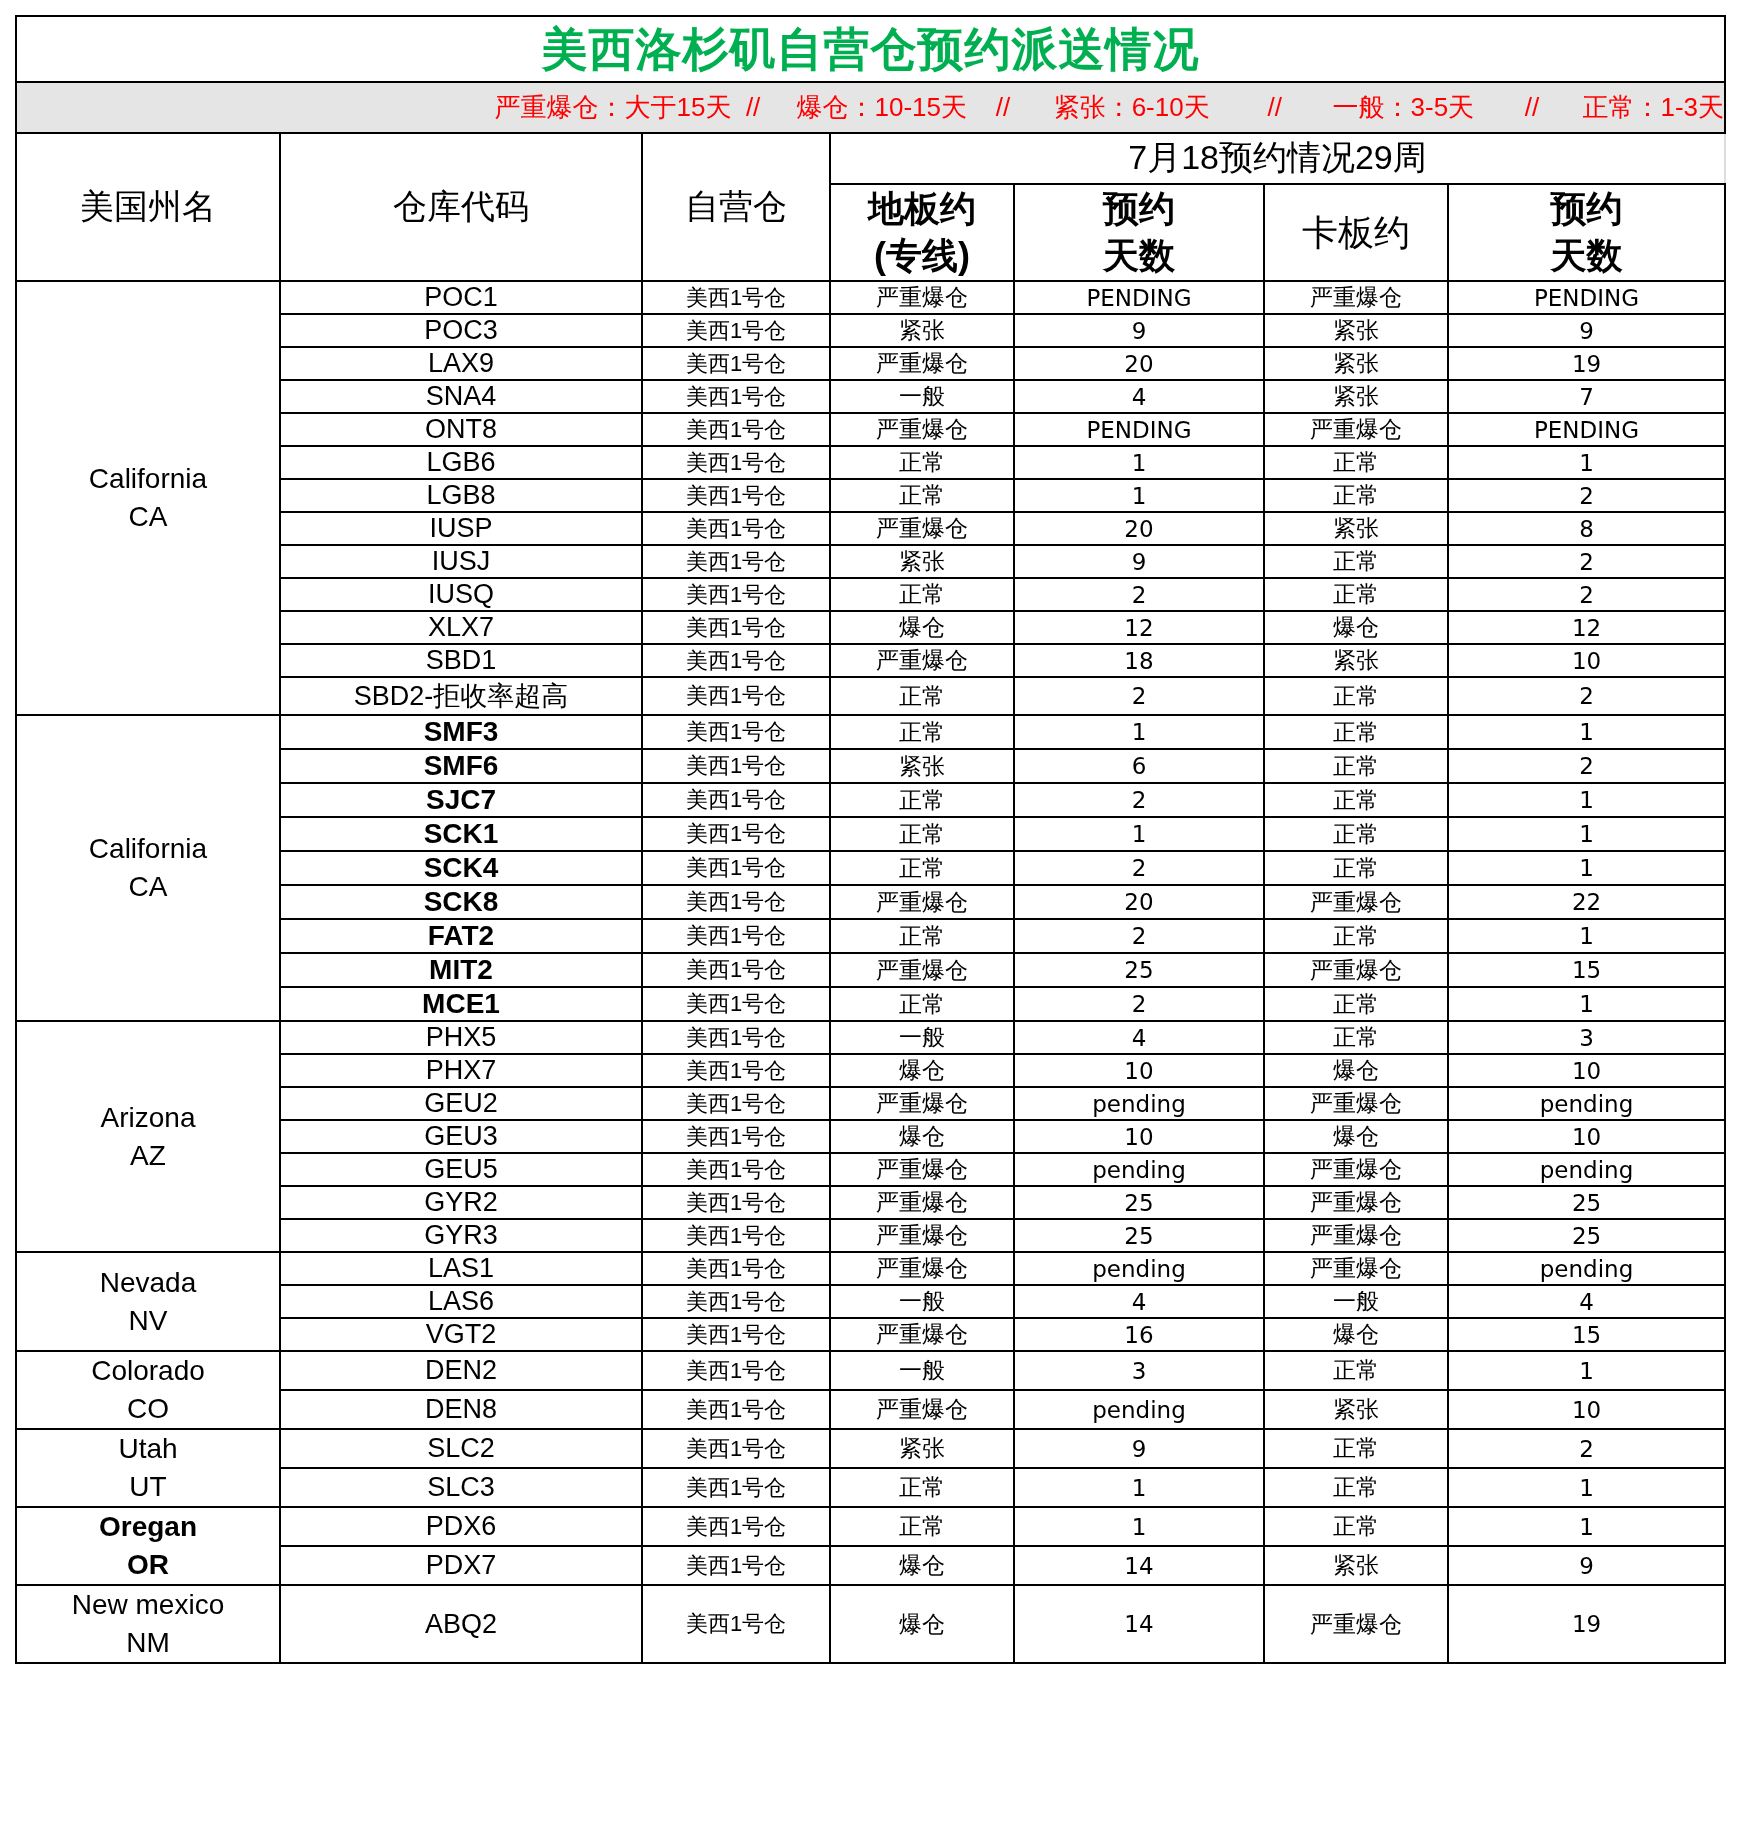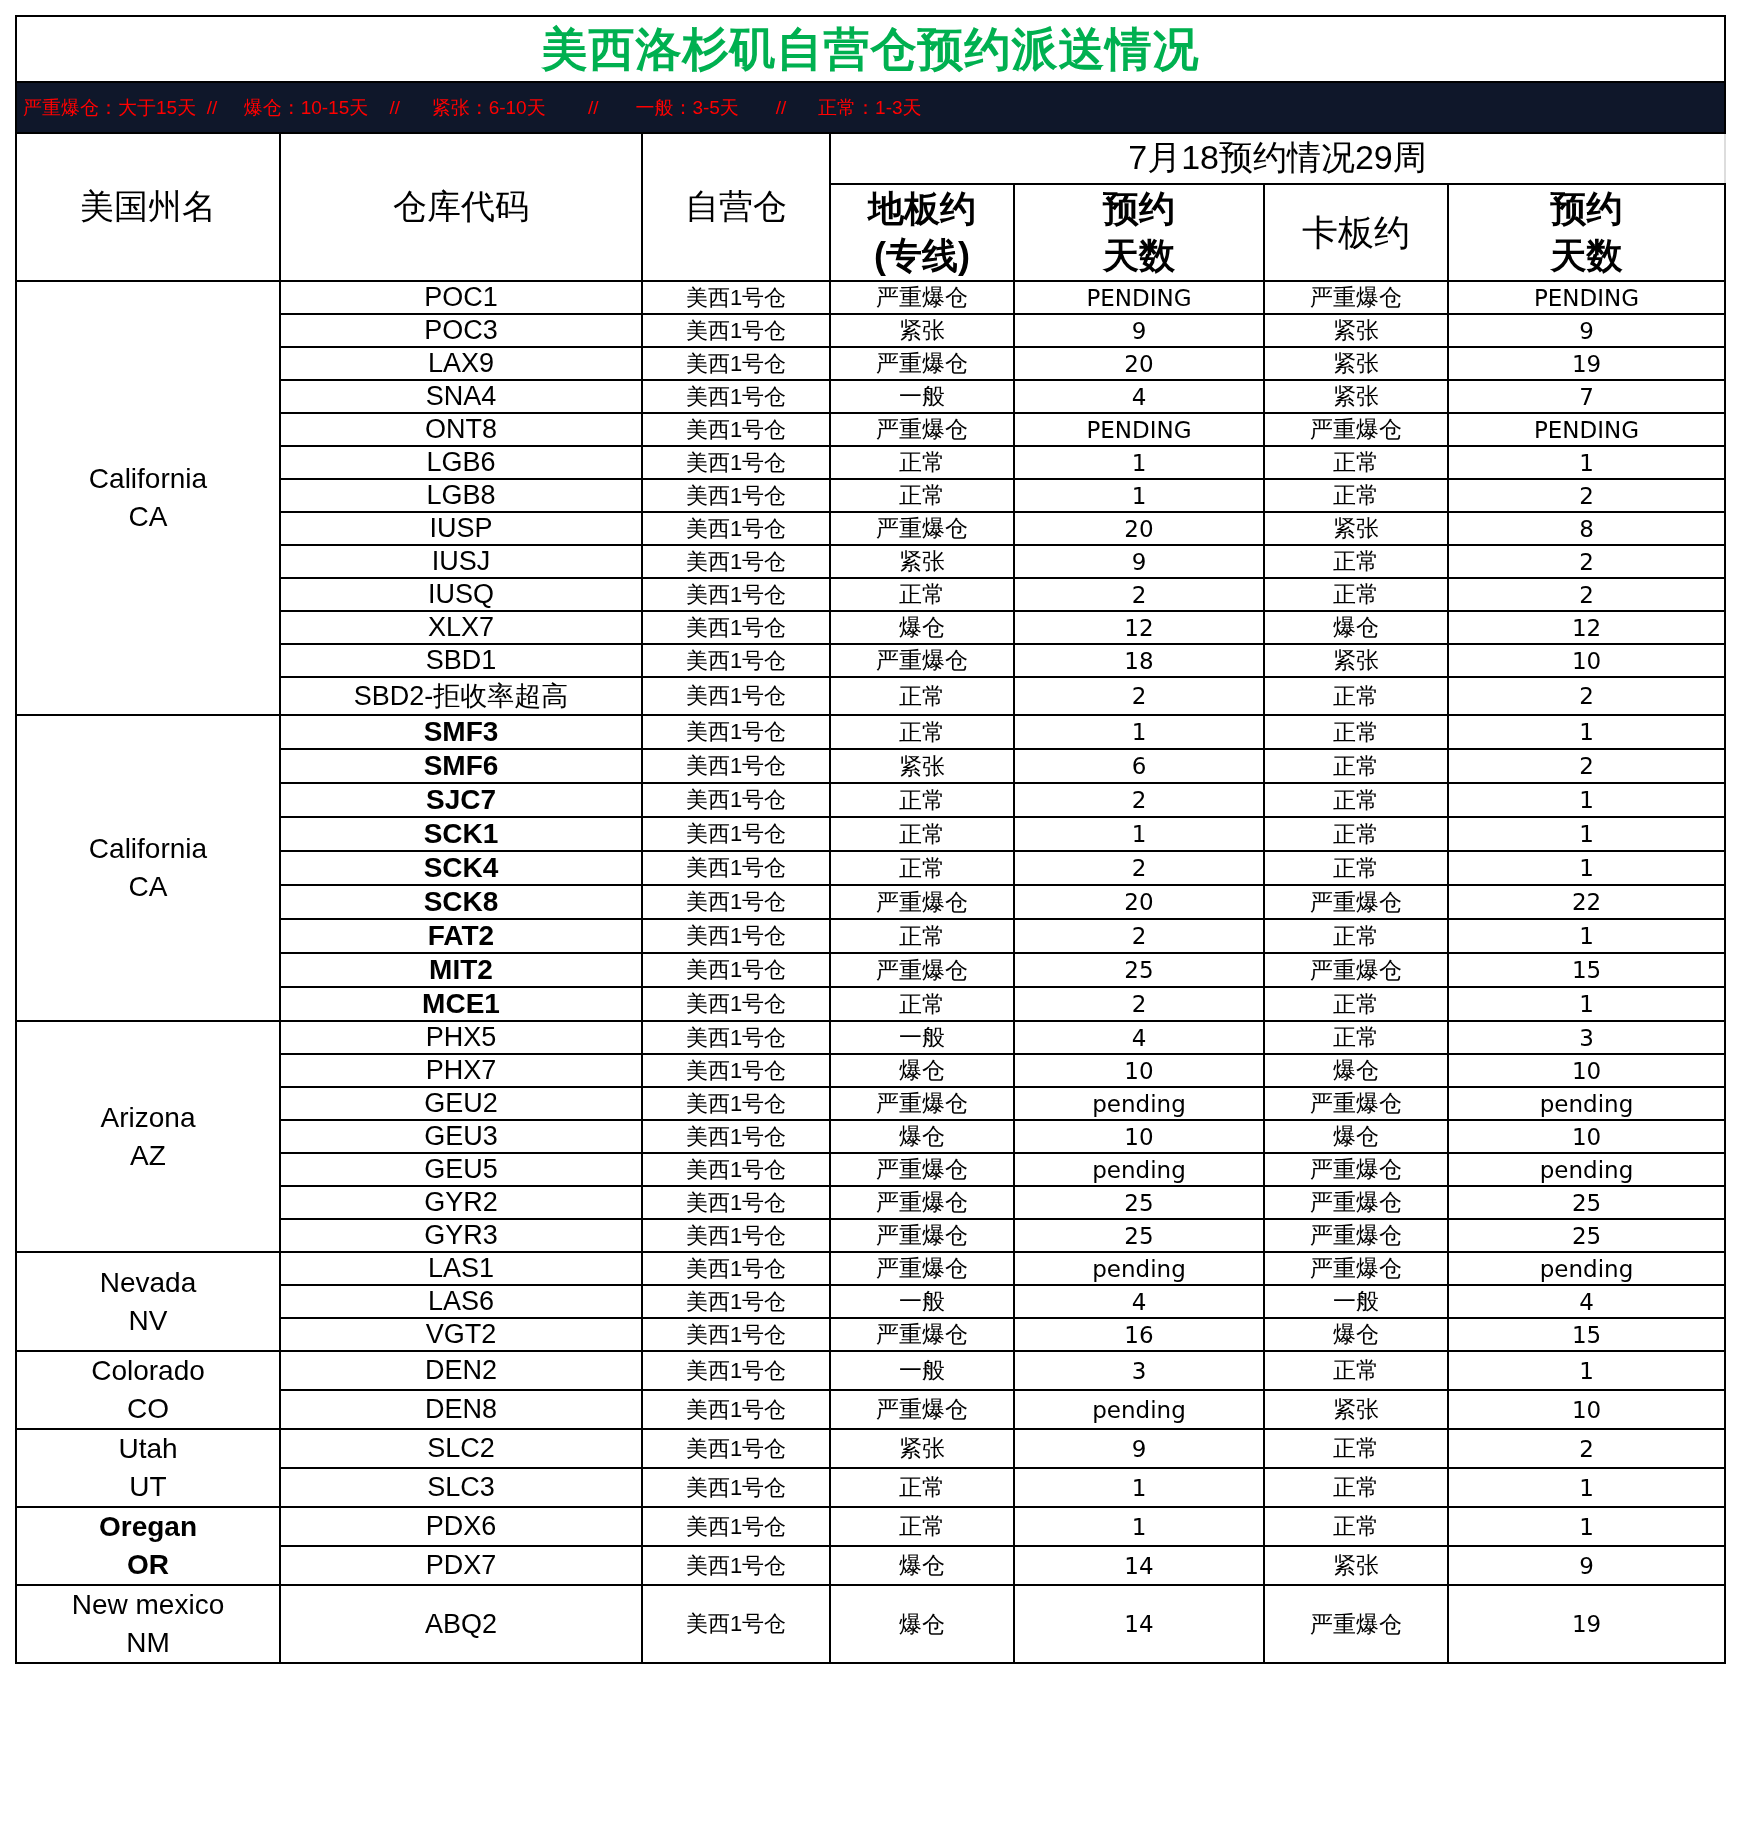--- a/index.html
+++ b/index.html
@@ -1,21 +1,21 @@
 <!DOCTYPE html>
 <html><head>
 <meta charset="utf-8">
 <style>
   html, body { margin: 0; padding: 0; background: #ffffff; }
   body { width: 1740px; height: 1842px; position: relative; font-family: "Liberation Sans", "DejaVu Sans", sans-serif; color: #000; }
   .sheet { position: absolute; left: 15px; top: 15px; width: 1709px; border-radius: 20px; }
   table { border-collapse: collapse; width: 1709px; table-layout: fixed; }
   td, th { border: 2px solid #000; padding: 0; text-align: center; vertical-align: middle; overflow: hidden; white-space: nowrap; }
   .title-cell { height: 64px; font-size: 46px; font-weight: bold; color: #00b050; letter-spacing: 1px; line-height: 64px; }
-  .legend-cell { height: 49px; background: #0f172a; color: #ff0000; font-size: 19px; text-align: left; padding-left: 6px; line-height: 49px; }
+  .legend-cell { height: 49px; background: #e5e5e5; color: #ff0000; font-size: 26px; text-align: right; padding-left: 6px; line-height: 49px; }
   .hdr-main { font-size: 34px; font-weight: normal; height: 146px; }
   .hdr-date { font-size: 34px; height: 48px; font-weight: normal; border-right-color: #ddd; }
   .hdr-sub { font-size: 36px; font-weight: bold; height: 94px; line-height: 47px; white-space: normal; vertical-align: top; }
   .hdr-sub.plain { font-weight: normal; vertical-align: middle; padding-top: 0; }
   .state { font-size: 28px; line-height: 38px; white-space: normal; }
   .state.bold { font-weight: bold; }
   .code { font-size: 27px; margin-top: 20px; }
   .code.bold { font-weight: bold; font-size: 28px; }
   .code.blue { color: #000000; }
   .wh { font-size: 22px; }

